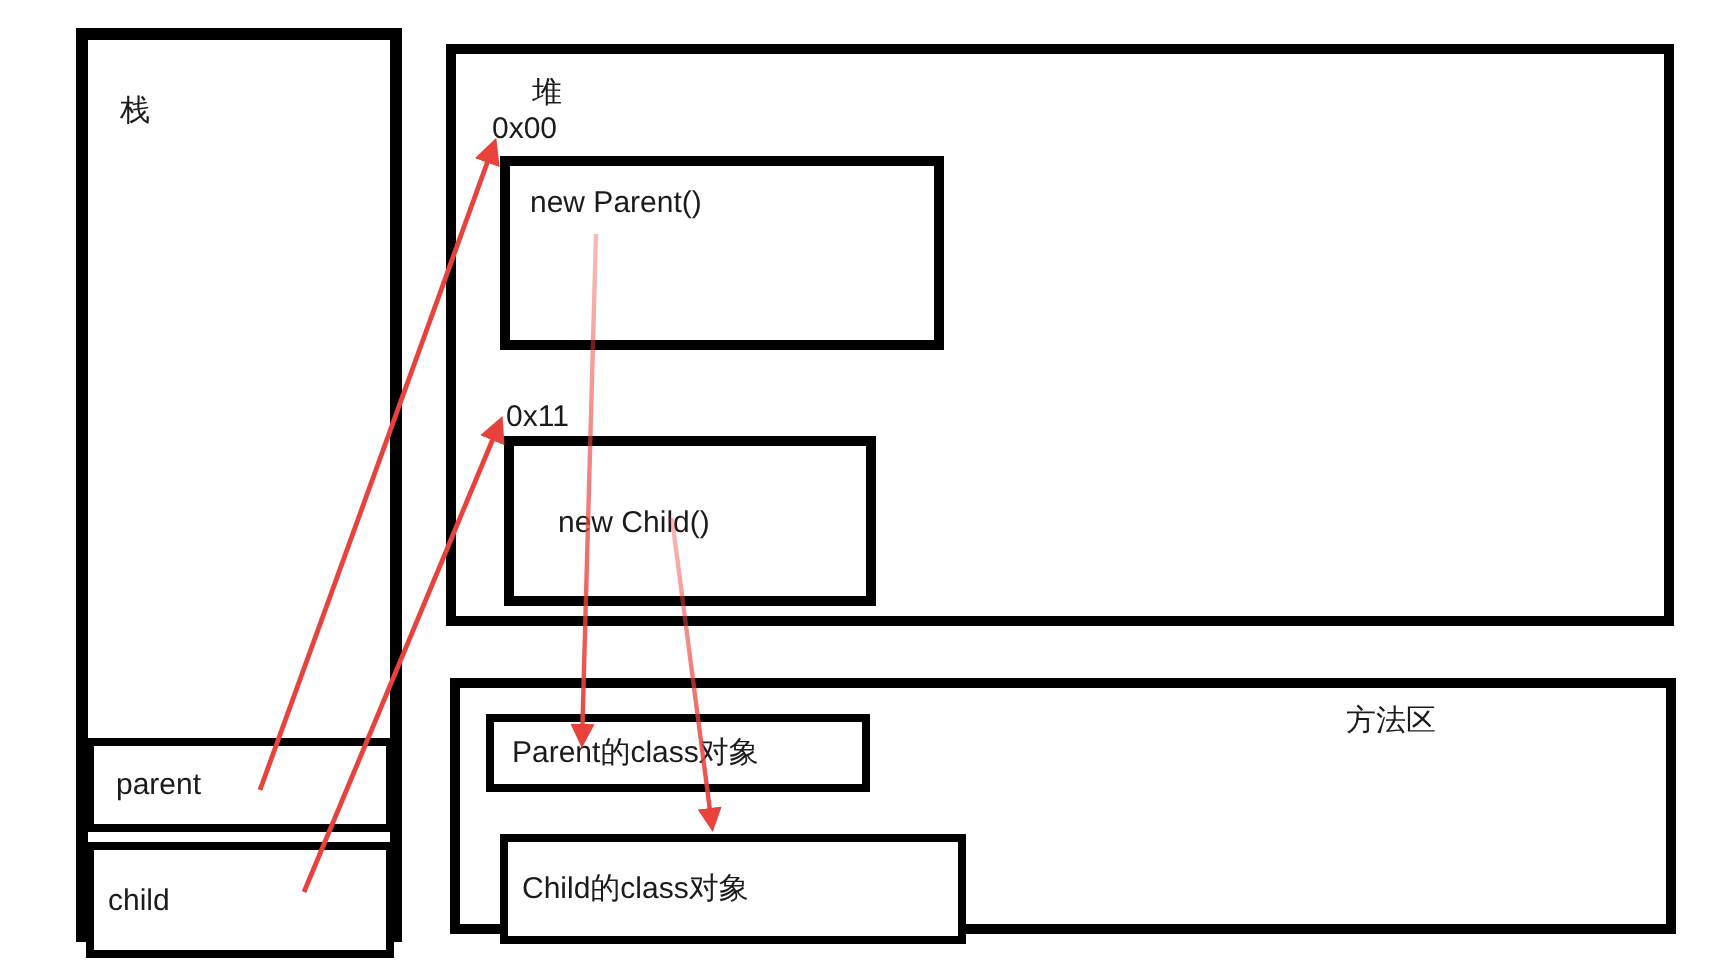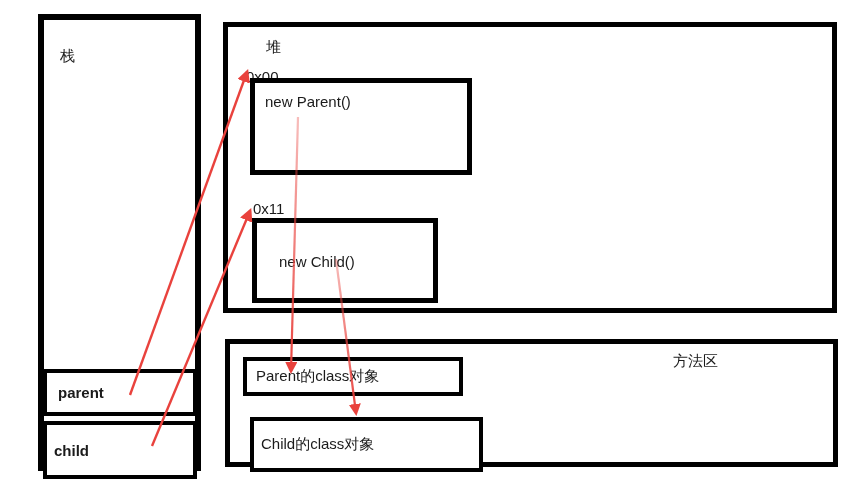--- a/index.html
+++ b/index.html
@@ -12,32 +12,32 @@
     overflow:hidden;
   }
   .box{position:absolute;background:#ffffff;box-sizing:border-box;}
   .b-thick{border:5px solid #000000;}
   .label{position:absolute;font-size:15px;line-height:1.2;white-space:nowrap;}
   .stack-outer{left:38px;top:14px;width:163px;height:457px;border:6px solid #000;}
   .stack-label{left:60px;top:47px;}
   .slot{left:43px;width:154px;display:flex;align-items:center;background:#fff;}
   .slot-parent{top:369px;height:47px;border:4px solid #000;padding-left:11px;}
   .slot-child{top:421px;height:58px;border:4px solid #000;padding-left:7px;}
-  .slot span{font-weight:700;font-size:15px;}
+  .slot span{font-weight:400;font-size:15px;}
   .heap-outer{left:223px;top:22px;width:614px;height:291px;}
   .heap-label{left:266px;top:38px;}
-  .addr-0x00{left:246px;top:56px;margin-top:12px;}
+  .addr-0x00{left:246px;top:56px;}
   .addr-0x11{left:253px;top:200px;}
   .obj-parent{left:250px;top:78px;width:222px;height:97px;padding:10px 0 0 10px;}
   .obj-child{left:252px;top:218px;width:186px;height:85px;padding:30px 0 0 22px;}
   .obj-box span{font-size:15px;}
   .method-outer{left:225px;top:339px;width:613px;height:128px;}
   .method-label{left:673px;top:352px;}
   .class-box{display:flex;align-items:center;background:#fff;}
-  .class-parent{left:243px;top:357px;width:220px;height:39px;border:4px solid #000;padding-left:9px;}
+  .class-parent{left:243px;top:357px;width:192px;height:39px;border:4px solid #000;padding-left:9px;}
   .class-child{left:250px;top:417px;width:233px;height:55px;border:4px solid #000;padding-left:7px;}
   .class-box span{font-size:15px;}
   .arrow-overlay{position:absolute;left:0;top:0;width:859px;height:484px;pointer-events:none;}
 </style>
 </head>
 <body>
 
 <div class="canvas">
 
   <div class="box stack-outer"></div>

